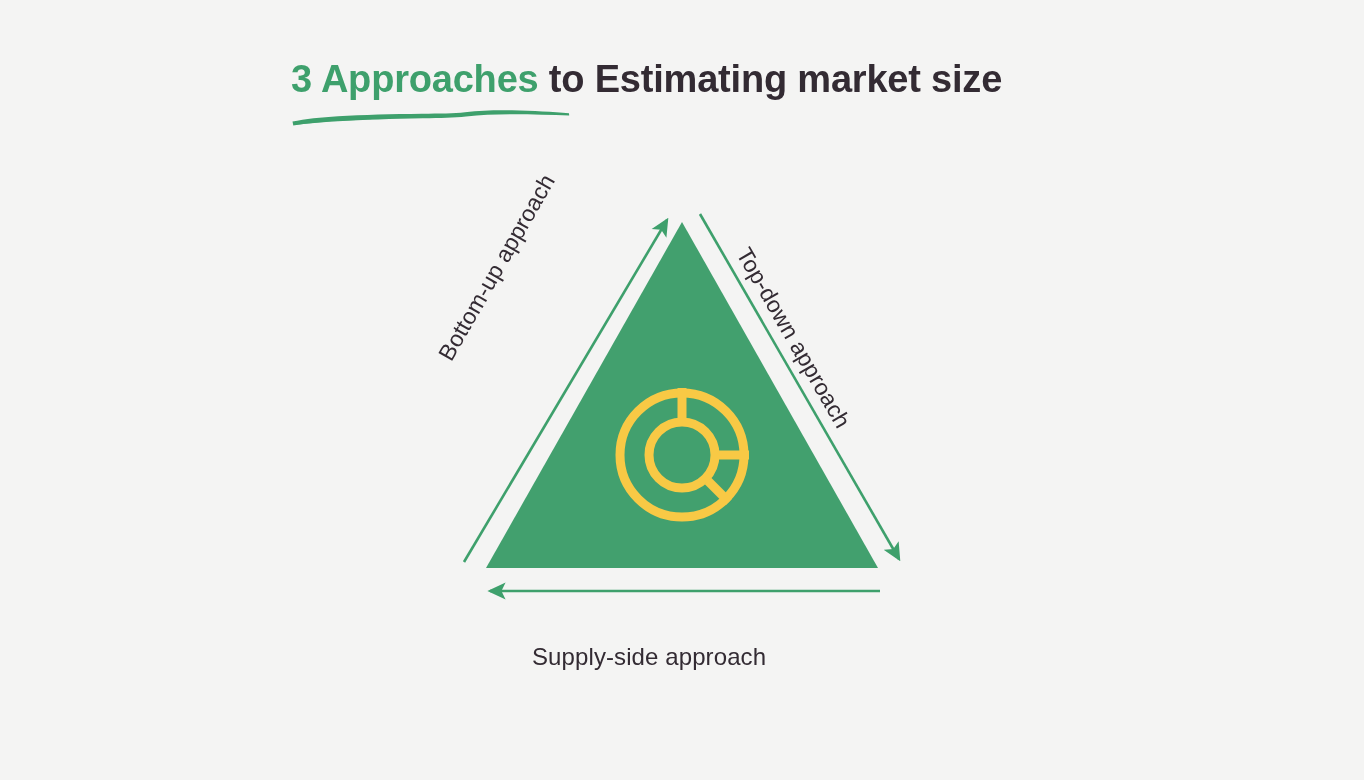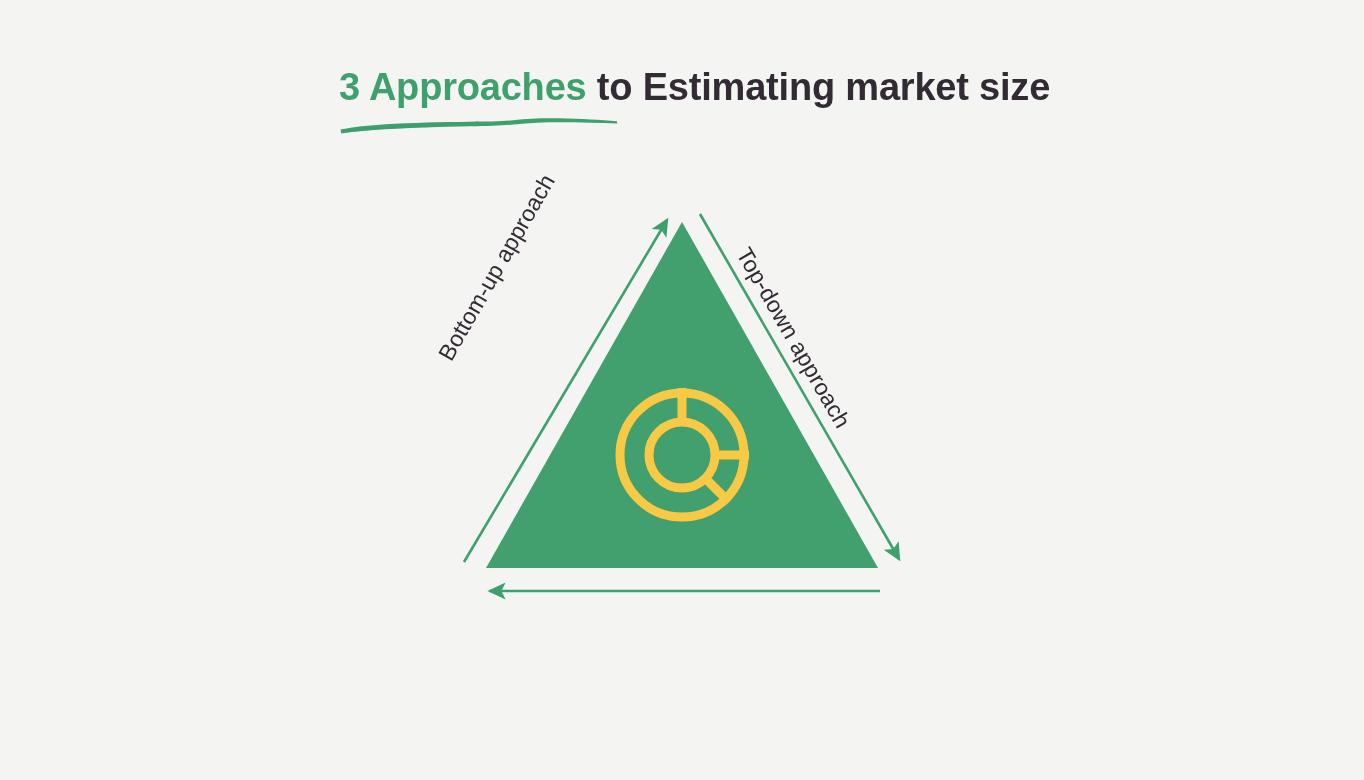--- a/index.html
+++ b/index.html
@@ -22,24 +22,23 @@
     top: 0;
     width: 1364px;
     height: 780px;
     background: #f4f4f3;
   }
 
   
   .title-block {
     position: absolute;
     left: 291px;
-    top: 64px;
+    top: 56px;
     width: 900px;
     height: 80px;
-    margin-left: 48px;
   }
   .title-line {
     position: absolute;
     left: 0;
     top: 0;
     white-space: nowrap;
     font-size: 38px;
     font-weight: bold;
     line-height: 46px;
     letter-spacing: -0.2px;
@@ -150,14 +149,15 @@
 
     <line x1="700" y1="214" x2="899" y2="559" stroke="#3ea06c" stroke-width="2.6" marker-end="url(#arrowhead-down)"></line>
 
     <line x1="880" y1="591" x2="490" y2="591" stroke="#3ea06c" stroke-width="2.6" marker-end="url(#arrowhead-left)"></line>
   </svg>
 
   <div class="edge-label" id="label-bottom-up">Bottom-up approach</div>
 
   <div class="edge-label" id="label-top-down">Top-down approach</div>
 
+  <div class="edge-label" id="label-supply-side">Supply-side approach</div>
 
 </div>
 
 </body></html>

